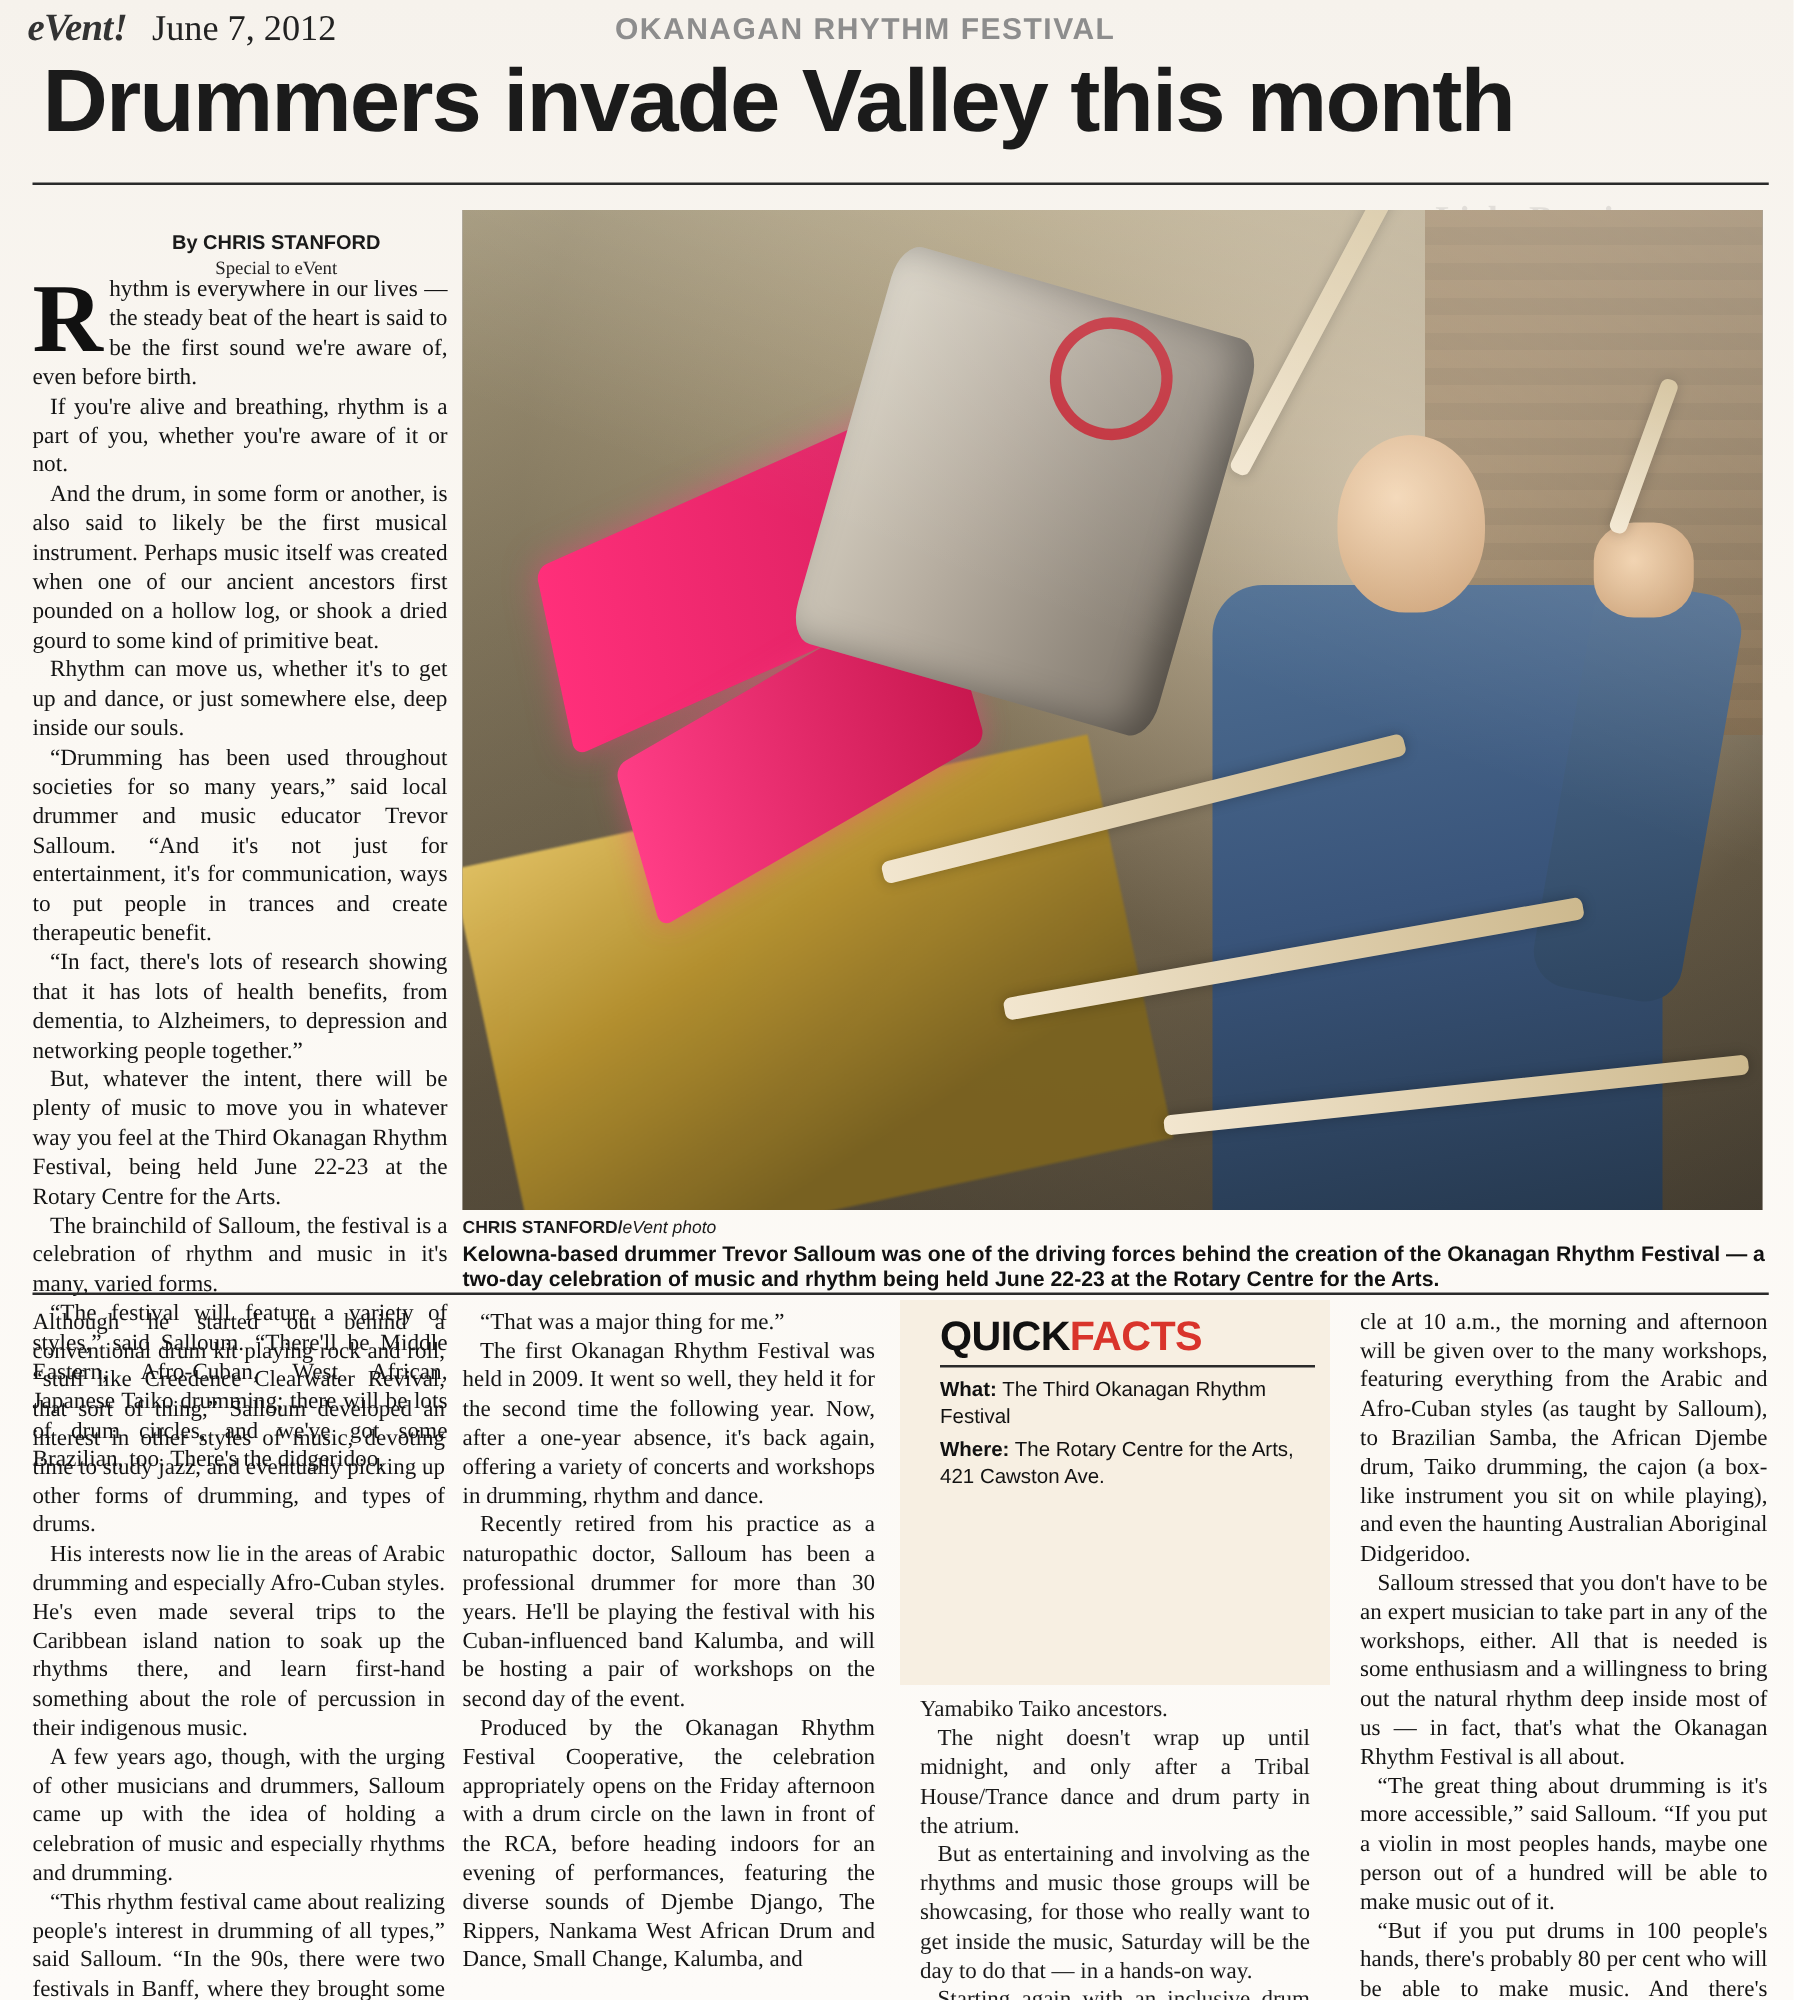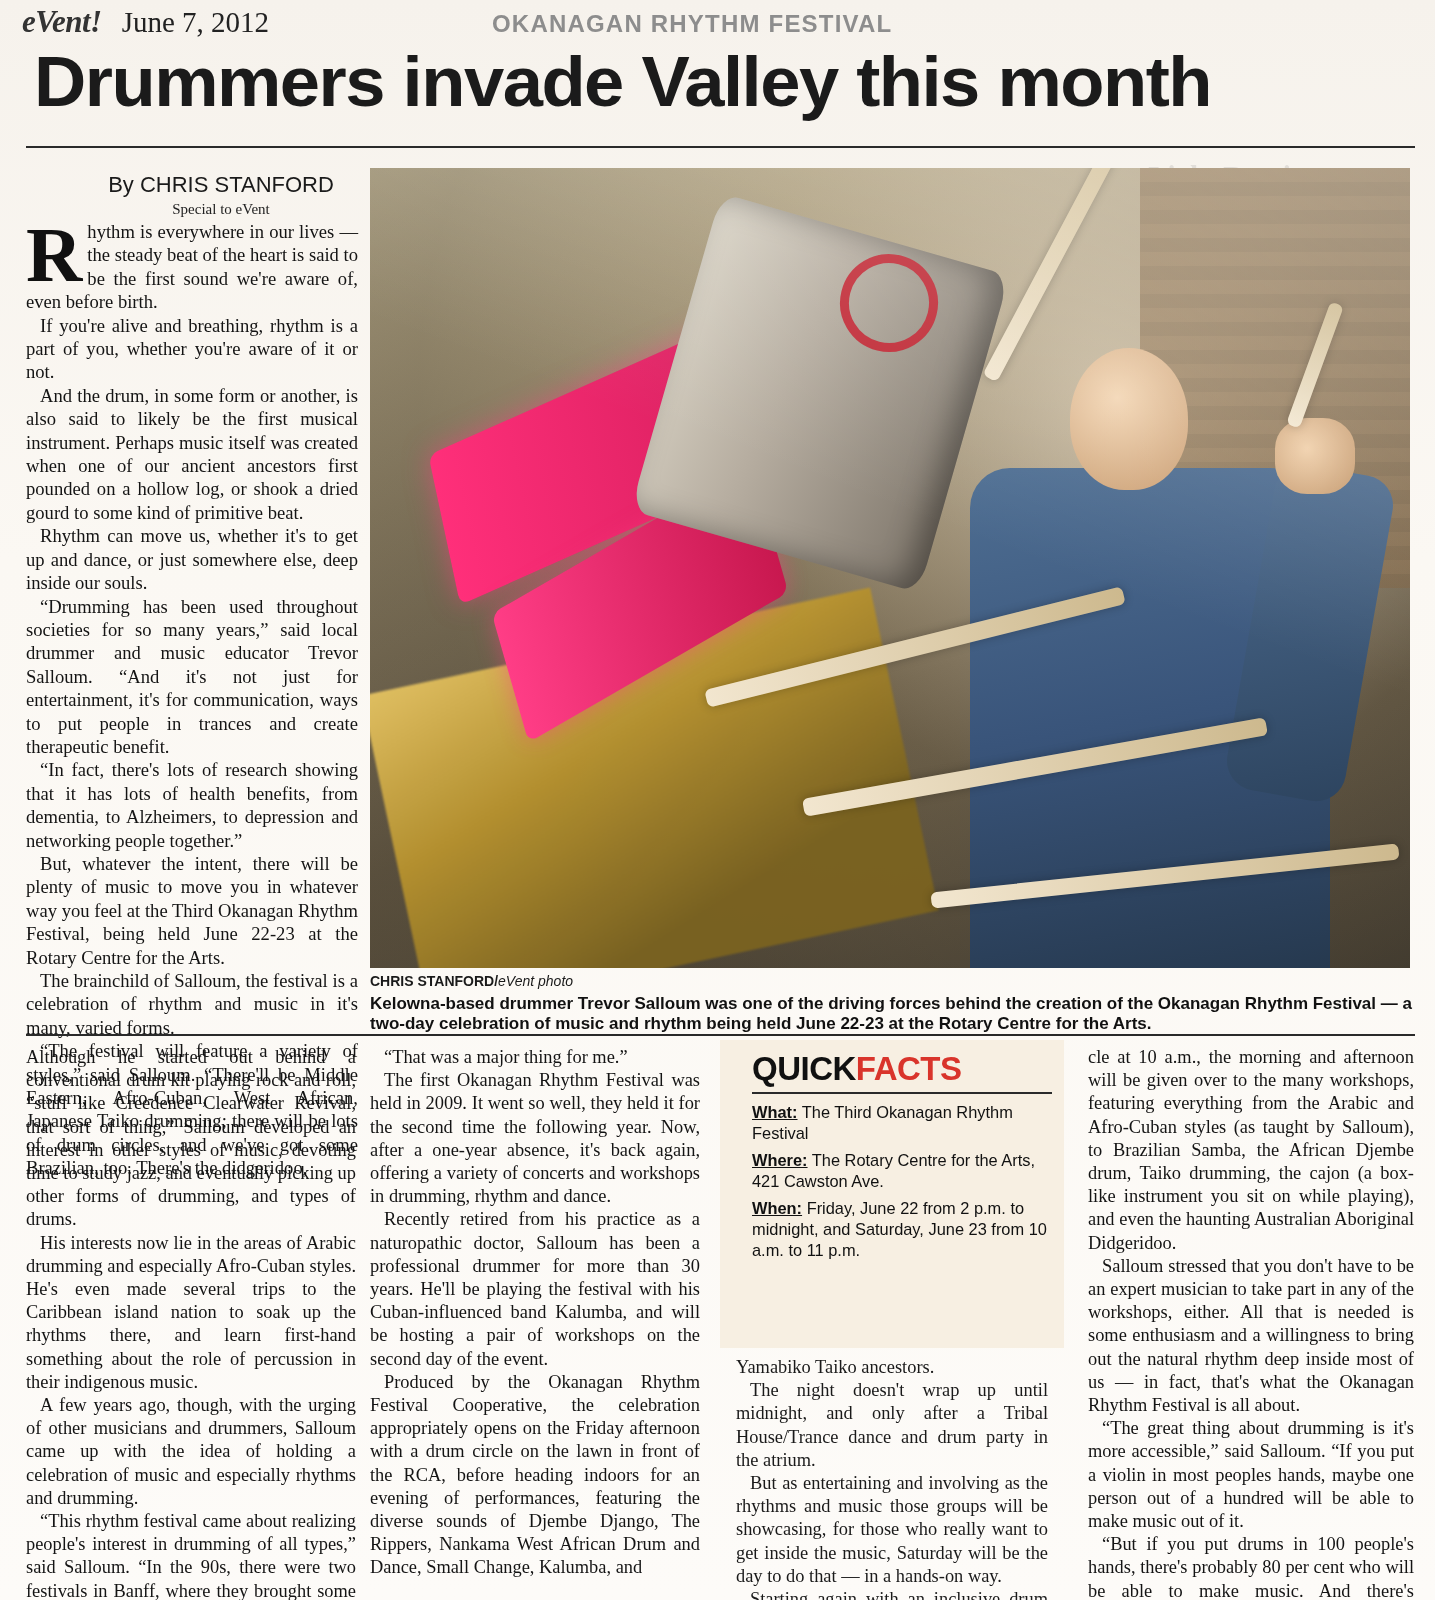--- a/index.html
+++ b/index.html
@@ -94,23 +94,24 @@
   }
   .byline-block {
     position: absolute;
     left: 60px;
     top: 14px;
     width: 270px;
     text-align: center;
   }
   .byline {
     font-family: "Liberation Sans", sans-serif;
-    font-size: 22px;
-    font-weight: normal;
+    font-size: 16px;
+    font-weight: bold;
     color: #1a1a1a;
+    margin-top: 14px;
   }
   .byline-sub {
     font-family: "Liberation Serif", serif;
     font-size: 15px;
     color: #222;
     margin-top: 3px;
   }
 
   .lead-col {
     position: absolute;
@@ -364,21 +365,21 @@
     position: absolute;
     left: 726px;
     top: 56px;
     width: 300px;
     font-family: "Liberation Sans", sans-serif;
     font-size: 16.4px;
     line-height: 21px;
     color: #111;
   }
   .qf-body p { margin: 0 0 6px 0; }
-  .qf-body b { font-weight: bold; text-decoration: underline; }
+  .qf-body b { font-weight: bold; }
   .qf-ticket {
     position: absolute;
     left: 726px;
     top: 196px;
     width: 310px;
     font-family: "Liberation Serif", serif;
     font-size: 23px;
     line-height: 29px;
     color: #111;
   }
@@ -496,21 +497,20 @@
     </div>
 
     <div class="qf-box"></div>
     <div class="qf-title">
       <span class="quick">QUICK</span><span class="facts">FACTS</span>
     </div>
     <div class="qf-rule"></div>
     <div class="qf-body">
       <p><b>What:</b><span> The Third Okanagan Rhythm Festival</span></p>
       <p><b>Where:</b><span> The Rotary Centre for the Arts, 421 Cawston Ave.</span></p>
-      <p><b>When:</b><span> Friday, June 22 from 2 p.m. to midnight, and Saturday, June 23 from 10 a.m. to 11 p.m.</span></p>
     </div>
 
     <div class="qf-after">
       <p class="first">Yamabiko Taiko ancestors.</p>
       <p>The night doesn't wrap up until midnight, and only after a Tribal House/Trance dance and drum party in the atrium.</p>
       <p>But as entertaining and involving as the rhythms and music those groups will be showcasing, for those who really want to get inside the music, Saturday will be the day to do that — in a hands-on way.</p>
       <p>Starting again with an inclusive drum cir-</p>
     </div>
 
     <div class="col c4">

